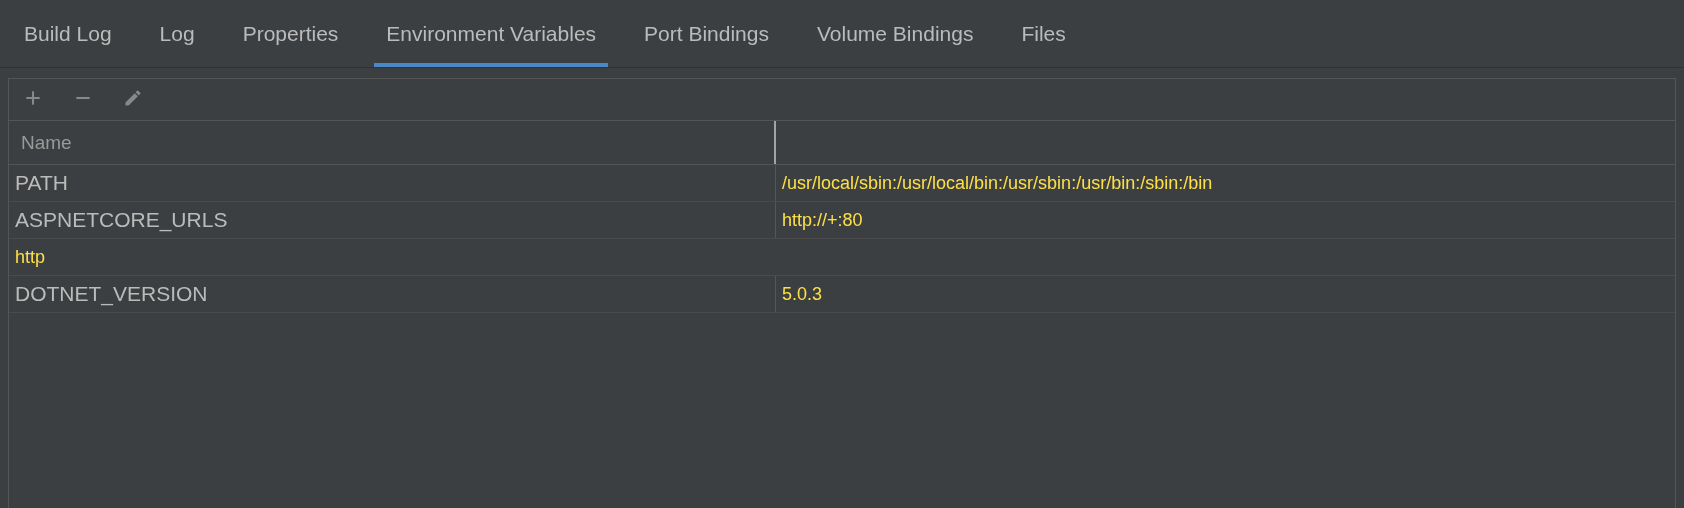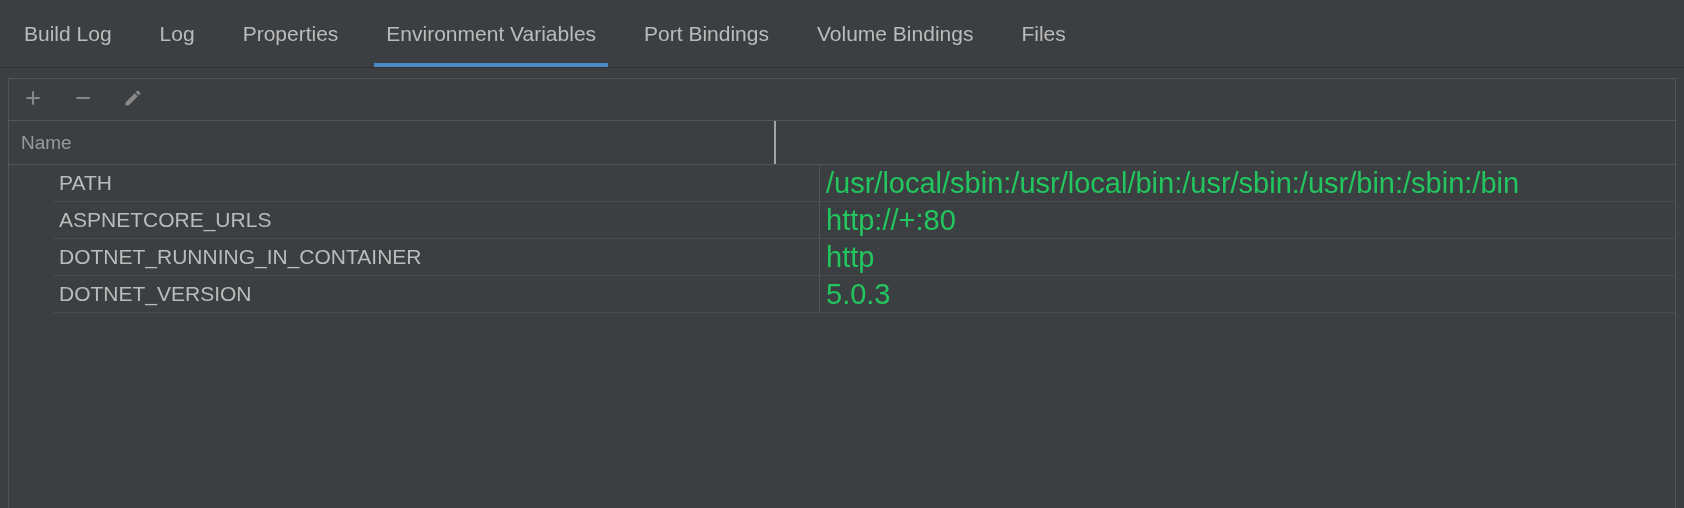--- a/index.html
+++ b/index.html
@@ -91,40 +91,39 @@
       color: #999999;
     }
     .table-body {
       flex: 1;
       overflow: auto;
     }
     .table-row {
       display: flex;
       height: 37px;
       border-bottom: 1px solid #4a4a4a;
-      margin-left: 44px;
     }
     .cell-name {
       width: 767px;
       padding: 0 6px;
       display: flex;
       align-items: center;
       font-size: 21px;
       color: #bbbbbb;
       border-right: 1px solid #555555;
       white-space: nowrap;
       overflow: hidden;
     }
     .cell-value {
       flex: 1;
       padding: 0 6px;
       display: flex;
       align-items: center;
-      font-size: 29px;
-      color: #22c55e;
+      font-size: 18px;
+      color: #fde047;
       white-space: nowrap;
       overflow: hidden;
     }
   </style>
 </head>
 <body>
 
 <div class="tab-bar">
   <div class="tab">
       <span>Build Log</span>
@@ -184,21 +183,20 @@
   <div class="table-body">
     <div class="table-row">
       <div class="cell-name">PATH</div>
       <div class="cell-value">/usr/local/sbin:/usr/local/bin:/usr/sbin:/usr/bin:/sbin:/bin</div>
     </div>
     <div class="table-row">
       <div class="cell-name">ASPNETCORE_URLS</div>
       <div class="cell-value">http://+:80</div>
     </div>
     <div class="table-row">
-      <div class="cell-name">DOTNET_RUNNING_IN_CONTAINER</div>
       <div class="cell-value">http</div>
     </div>
     <div class="table-row">
       <div class="cell-name">DOTNET_VERSION</div>
       <div class="cell-value">5.0.3</div>
     </div>
   </div>
 </div>
 
 </body></html>

